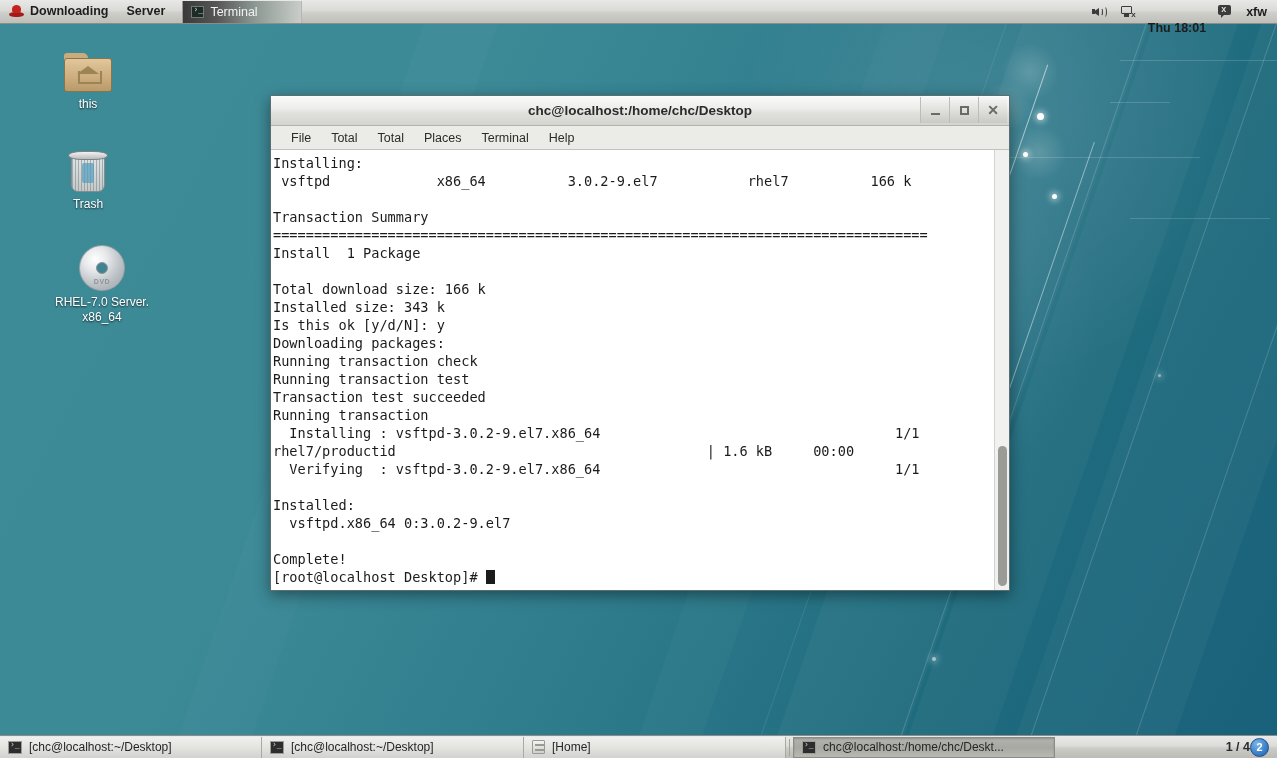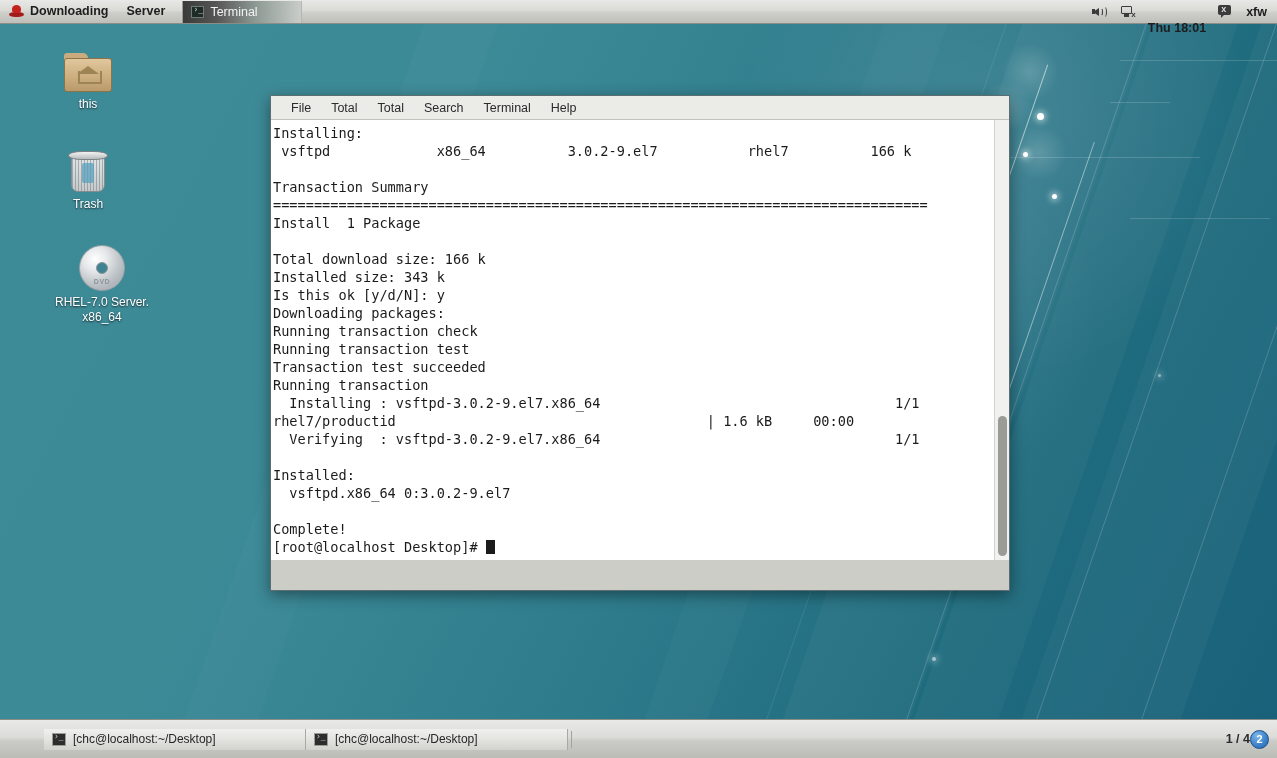--- a/index.html
+++ b/index.html
@@ -209,24 +209,24 @@
     width:15px; background:#f1f1ef; border-left:1px solid #d2d2ce;
     position:relative;
   }
   #term-thumb{
     position:absolute; left:3px; right:2px; bottom:4px; height:140px;
     background:#9a9a96; border-radius:5px;
   }
 
   
   #bottom-panel{
-    position:absolute; left:0; bottom:0; width:1277px; height:39px;
+    position:absolute; left:0; bottom:0; width:1277px; height:23px;
     background:linear-gradient(180deg,#e9e9e7 0%,#dcdcd9 45%,#cbcbc7 55%,#bcbcb7 100%);
     border-top:1px solid #8d8d88;
-    display:flex; align-items:center; z-index:50;padding-left:44px;
+    display:flex; align-items:center; z-index:50;
   }
   .task-btn{
     height:21px; display:flex; align-items:center; gap:7px; padding:0 8px;
     font-size:12px; color:#262626; cursor:default; overflow:hidden;
     border-right:1px solid #a9a9a4;
     background:linear-gradient(180deg,#f0f0ee 0%,#e3e3e0 50%,#d2d2ce 100%);
   }
   .task-btn.active{
     background:linear-gradient(180deg,#b4b4af 0%,#a8a8a3 50%,#b9b9b4 100%);
     border:1px solid #8c8c87; box-shadow:inset 0 1px 2px rgba(0,0,0,0.2);
@@ -360,26 +360,40 @@
         <span class="txt">DVD</span>
         <span class="hole"></span>
       </div>
   </div>
   <div class="lbl">RHEL-7.0 Server.</div>
   <div class="lbl" style="margin-top:0;">x86_64</div>
 </div>
 
 <div id="terminal-window">
 
+  <div id="titlebar">
+    <span id="window-title">chc@localhost:/home/chc/Desktop</span>
+    <div id="win-controls">
+      <div class="wc">
+          <span class="min-g"></span>
+        </div>
+      <div class="wc">
+          <span class="max-g"></span>
+        </div>
+      <div class="wc">
+          <span class="cls-g">✕</span>
+        </div>
+    </div>
+  </div>
 
   <div id="menubar">
     <div class="menu-item">File</div>
     <div class="menu-item">Total</div>
     <div class="menu-item">Total</div>
-    <div class="menu-item">Search</div>
+    <div class="menu-item">Places</div>
     <div class="menu-item">Terminal</div>
     <div class="menu-item">Help</div>
   </div>
 
   <div id="term-body">
     <div id="term-text"><div class="ln">Installing:</div><div class="ln"> vsftpd             x86_64          3.0.2-9.el7           rhel7          166 k</div><div class="ln"></div><div class="ln">Transaction Summary</div><div class="ln">================================================================================</div><div class="ln">Install  1 Package</div><div class="ln"></div><div class="ln">Total download size: 166 k</div><div class="ln">Installed size: 343 k</div><div class="ln">Is this ok [y/d/N]: y</div><div class="ln">Downloading packages:</div><div class="ln">Running transaction check</div><div class="ln">Running transaction test</div><div class="ln">Transaction test succeeded</div><div class="ln">Running transaction</div><div class="ln">  Installing : vsftpd-3.0.2-9.el7.x86_64                                    1/1</div><div class="ln">rhel7/productid                                      | 1.6 kB     00:00</div><div class="ln">  Verifying  : vsftpd-3.0.2-9.el7.x86_64                                    1/1</div><div class="ln"></div><div class="ln">Installed:</div><div class="ln">  vsftpd.x86_64 0:3.0.2-9.el7</div><div class="ln"></div><div class="ln">Complete!</div><div class="ln"><span>[root@localhost Desktop]# </span><span class="cursor-blk"></span></div></div>
     <div id="term-scroll">
       <div id="term-thumb"></div>
     </div>
   </div>
@@ -390,21 +404,29 @@
   <div class="task-btn" style="width:262px;">
     <span class="tb-term-ico"></span>
     <span class="task-lbl">[chc@localhost:~/Desktop]</span>
   </div>
 
   <div class="task-btn" style="width:262px;">
     <span class="tb-term-ico"></span>
     <span class="task-lbl">[chc@localhost:~/Desktop]</span>
   </div>
 
+  <div class="task-btn" style="width:262px;">
+    <span class="tb-home-ico"></span>
+    <span class="task-lbl">[Home]</span>
+  </div>
 
   <div id="panel-sep"></div>
 
+  <div class="task-btn active" style="width:262px;">
+    <span class="tb-term-ico"></span>
+    <span class="task-lbl">chc@localhost:/home/chc/Deskt...</span>
+  </div>
 
   <div id="pager">
     <span id="pager-label">1 / 4</span>
     <span id="ws-badge">2</span>
   </div>
 </div>
 
 </body></html>

